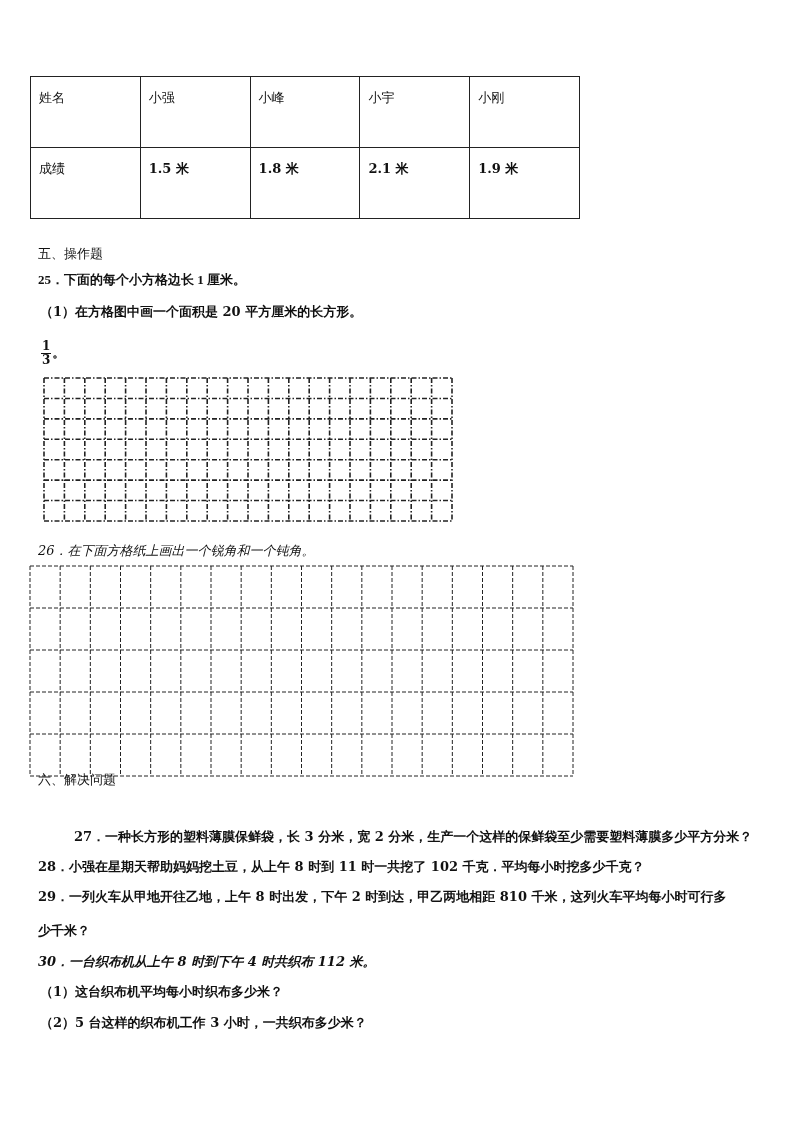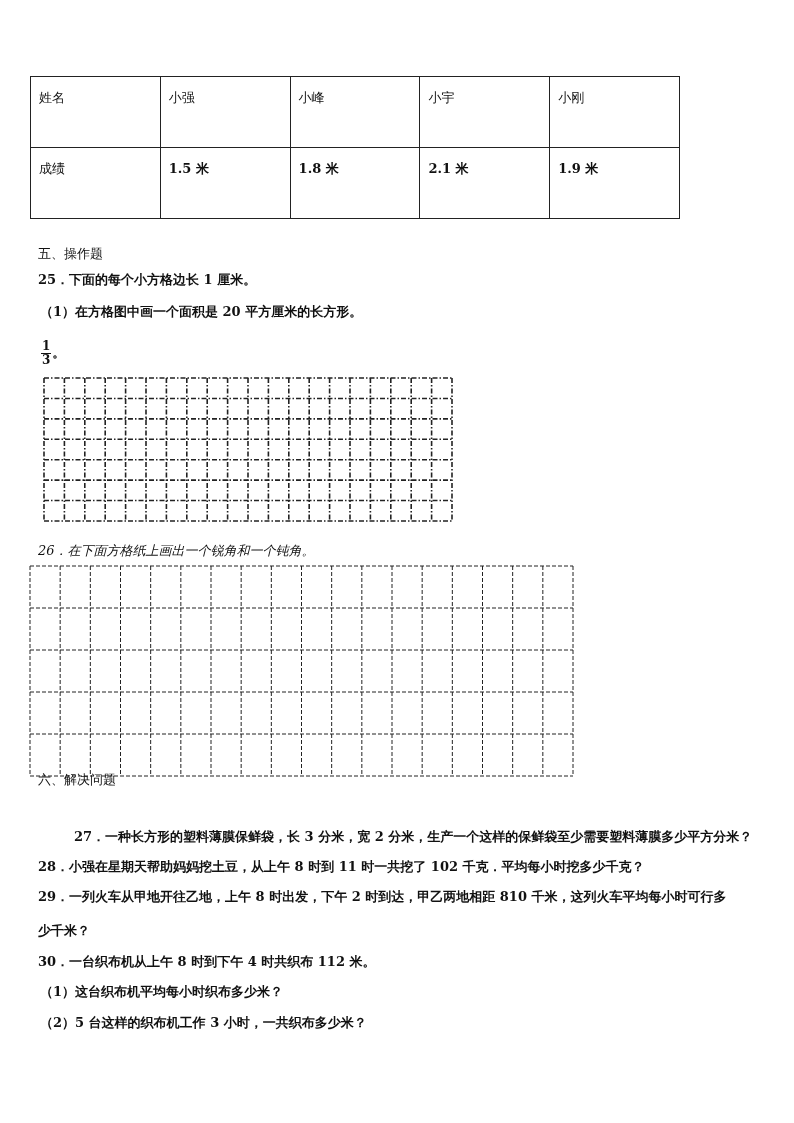--- a/index.html
+++ b/index.html
@@ -1,18 +1,18 @@
 <!DOCTYPE html>
 <html><head>
 <meta charset="utf-8">
 <style>
   html, body { margin: 0; padding: 0; background: #ffffff; }
   body { width: 794px; height: 1123px; position: relative; overflow: hidden;
          font-family: "DejaVu Serif", "Liberation Serif", serif; color: #111; font-size: 13px; }
-  table.scores { position: absolute; left: 30px; top: 76px; width: 650px; border-collapse: collapse; }
+  table.scores { position: absolute; left: 30px; top: 76px; width: 550px; border-collapse: collapse; }
   table.scores td { border: 1px solid #222; height: 71px; vertical-align: top; padding: 12px 0 0 8px;
                     font-size: 13px; width: 20%; box-sizing: border-box; }
   table.scores td.val { font-weight: bold; }
   .line { position: absolute; left: 38px; font-size: 13px; white-space: nowrap; line-height: 16px; }
   .bold { font-weight: bold; }
   .frac { display: inline-block; vertical-align: middle; text-align: center; font-size: 12px; line-height: 13px; margin: 0 1px; }
   .frac span { display: block; }
   .frac .num { border-bottom: 1px solid #111; padding: 0 1px; }
   svg { position: absolute; }
 </style>
@@ -32,21 +32,21 @@
     <td>成绩</td>
     <td class="val">1.5 米</td>
     <td class="val">1.8 米</td>
     <td class="val">2.1 米</td>
     <td class="val">1.9 米</td>
   </tr>
 </tbody>
   </table>
 
 <div class="line" style="top:246px;">五、操作题</div>
-<div class="line bold" style="top:272px;">25．下面的每个小方格边长 1 厘米。</div>
+<div class="line bold" style="top:272px;font-family:Liberation Serif, serif;">25．下面的每个小方格边长 1 厘米。</div>
 <div class="line bold" style="left:40px; top:304px;">（1）在方格图中画一个面积是 20 平方厘米的长方形。</div>
 <div class="line bold" style="left:40px; top:340px; line-height:26px;">
   <span class="frac"><span class="num">1</span><span>3</span></span><span>。</span>
 </div>
 
 <svg id="grid1" style="left:40px; top:374px;" width="420" height="152">
     <line x1="4" x2="4" y1="4" y2="147" stroke="#222" stroke-width="1.6" stroke-dasharray="5,2,1.5,2"></line>
     <line x1="24.4" x2="24.4" y1="4" y2="147" stroke="#222" stroke-width="1.6" stroke-dasharray="5,2,1.5,2"></line>
     <line x1="44.8" x2="44.8" y1="4" y2="147" stroke="#222" stroke-width="1.6" stroke-dasharray="5,2,1.5,2"></line>
     <line x1="65.19999999999999" x2="65.19999999999999" y1="4" y2="147" stroke="#222" stroke-width="1.6" stroke-dasharray="5,2,1.5,2"></line>
@@ -105,15 +105,15 @@
     <line x1="2" x2="545" y1="128" y2="128" stroke="#222" stroke-width="1" stroke-dasharray="4,2"></line>
     <line x1="2" x2="545" y1="170" y2="170" stroke="#222" stroke-width="1" stroke-dasharray="4,2"></line>
     <line x1="2" x2="545" y1="212" y2="212" stroke="#222" stroke-width="1" stroke-dasharray="4,2"></line>
   </svg>
 
 <div class="line" style="top:772px;">六、解决问题</div>
 <div class="line bold" style="top:829px;margin-left:36px;">27．一种长方形的塑料薄膜保鲜袋，长 3 分米，宽 2 分米，生产一个这样的保鲜袋至少需要塑料薄膜多少平方分米？</div>
 <div class="line bold" style="top:859px;">28．小强在星期天帮助妈妈挖土豆，从上午 8 时到 11 时一共挖了 102 千克．平均每小时挖多少千克？</div>
 <div class="line bold" style="top:889px;">29．一列火车从甲地开往乙地，上午 8 时出发，下午 2 时到达，甲乙两地相距 810 千米，这列火车平均每小时可行多</div>
 <div class="line bold" style="top:923px;">少千米？</div>
-<div class="line bold" style="top:954px;">30．一台织布机从上午 8 时到下午 4 时共织布 112 米。</div>
+<div class="line bold" style="top:954px;font-style:italic;">30．一台织布机从上午 8 时到下午 4 时共织布 112 米。</div>
 <div class="line bold" style="left:40px; top:984px;">（1）这台织布机平均每小时织布多少米？</div>
 <div class="line bold" style="left:40px; top:1015px;">（2）5 台这样的织布机工作 3 小时，一共织布多少米？</div>
 
 </body></html>

